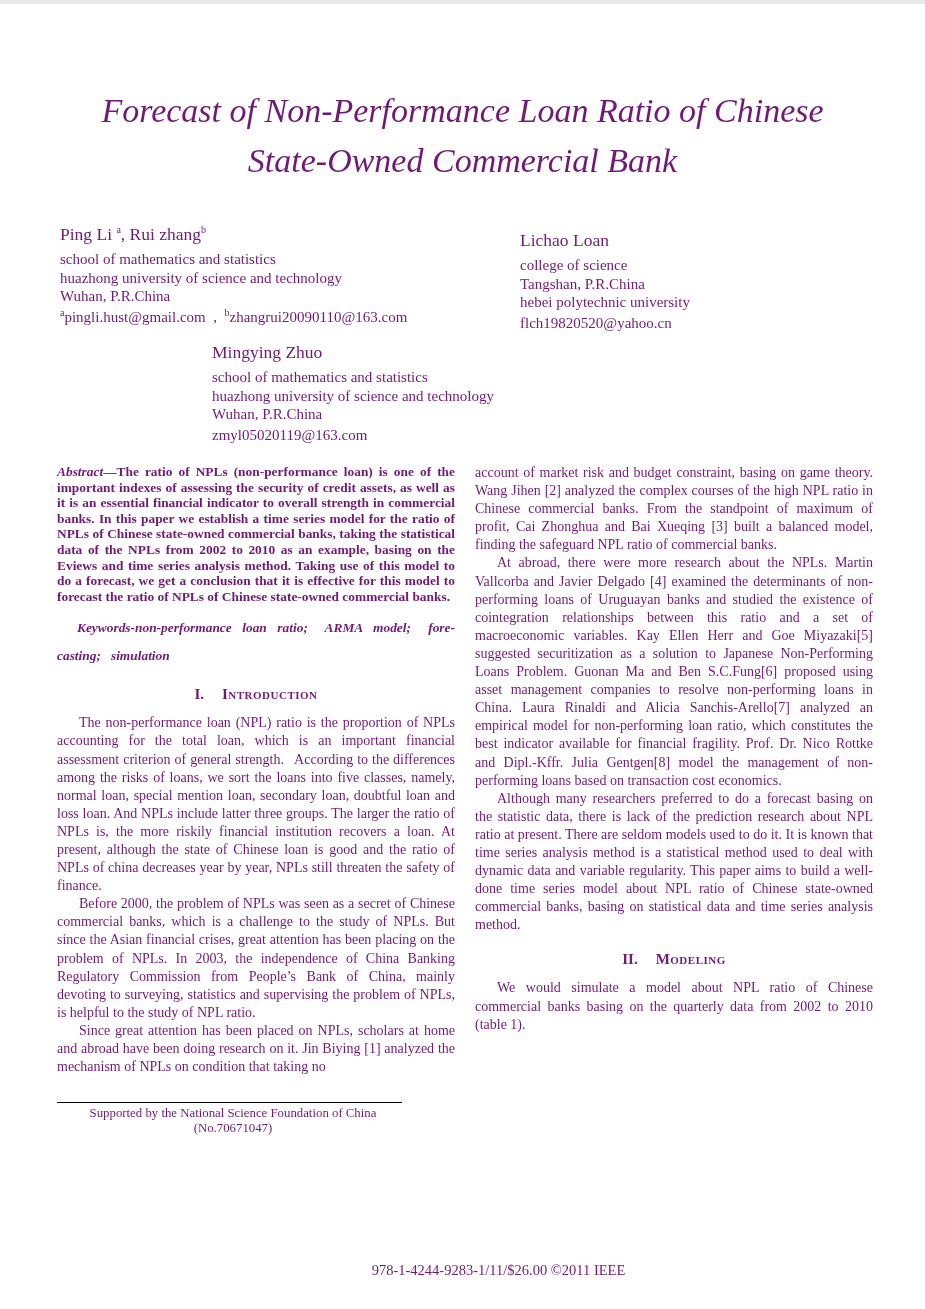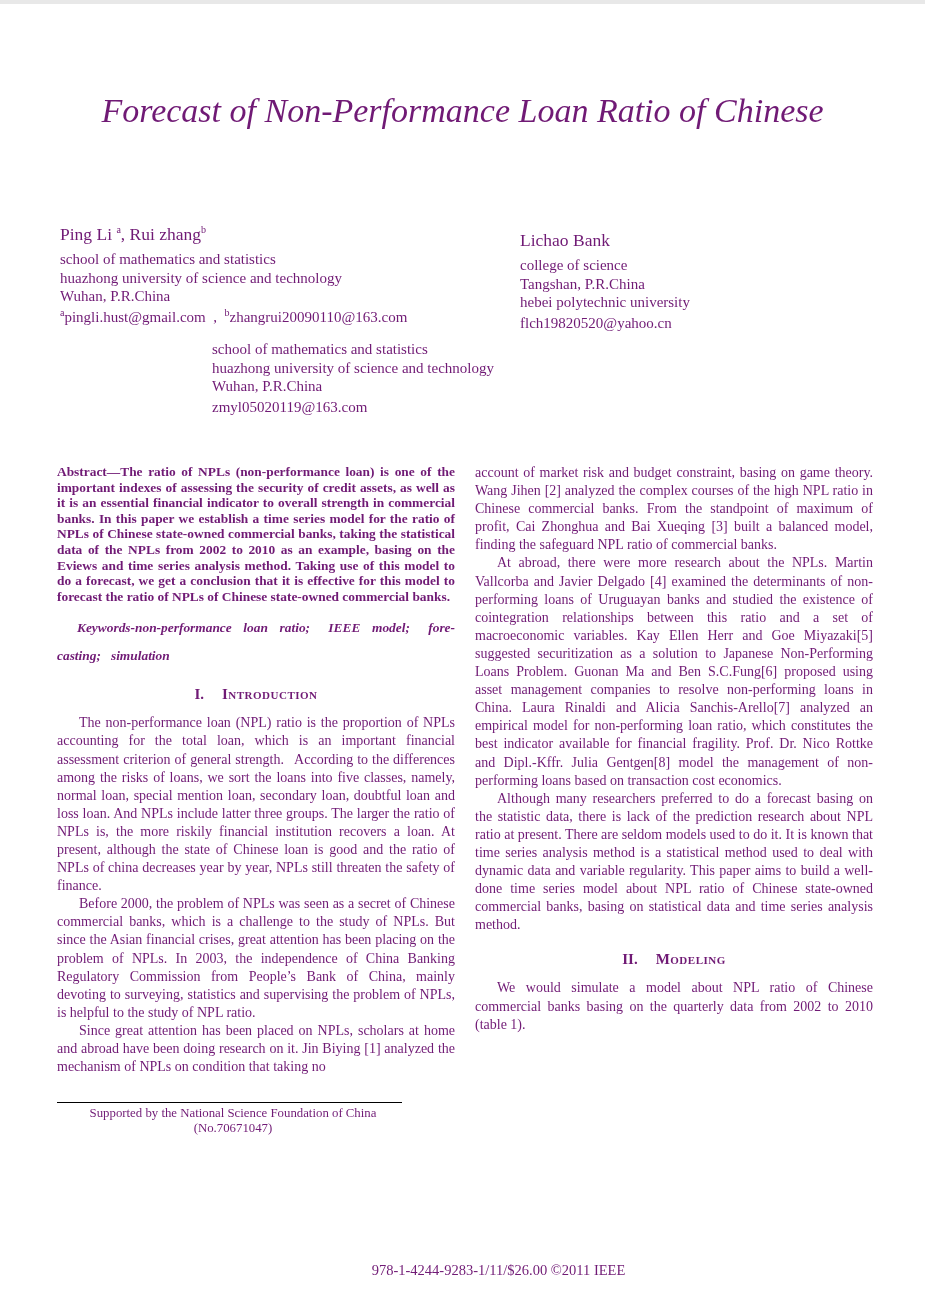--- a/index.html
+++ b/index.html
@@ -48,21 +48,21 @@
     gap: 20px;
   }
   .col { width: 398px; text-align: justify; }
 
   .abstract-p {
     font-size: 13.4px;
     font-weight: bold;
     line-height: 15.6px;
     margin: 0 0 10px 0;
   }
-  .abstract-lead { }
+  .abstract-lead { font-style: italic; }
 
   .keywords-p {
     font-size: 13.4px;
     font-weight: bold;
     font-style: italic;
     line-height: 27.5px;
     text-indent: 20px;
     margin: 0;
   }
 
@@ -102,51 +102,53 @@
     padding-left: 36px;
   }
 </style>
 </head>
 <body>
 
 <div class="page">
 
   <h1 class="paper-title">
     <span>Forecast of Non-Performance Loan Ratio of Chinese</span><br>
+    <span>State-Owned Commercial Bank</span>
   </h1>
 
   <div class="author-block author-1">
     <div class="author-name"><span>Ping Li </span><sup>a</sup><span>, Rui zhang</span><sup>b</sup></div>
     <div class="author-line">school of mathematics and statistics</div>
     <div class="author-line">huazhong university of science and technology</div>
     <div class="author-line">Wuhan, P.R.China</div>
     <div class="author-email"><sup>a</sup><span>pingli.hust@gmail.com , </span><sup>b</sup><span>zhangrui20090110@163.com</span></div>
   </div>
 
   <div class="author-block author-2">
-    <div class="author-name"><span>Lichao Bank</span></div>
+    <div class="author-name"><span>Lichao Loan</span></div>
     <div class="author-line">college of science</div>
     <div class="author-line">Tangshan, P.R.China</div>
     <div class="author-line">hebei polytechnic university</div>
     <div class="author-email"><span>flch19820520@yahoo.cn</span></div>
   </div>
 
   <div class="author-block author-3">
+    <div class="author-name"><span>Mingying Zhuo</span></div>
     <div class="author-line">school of mathematics and statistics</div>
     <div class="author-line">huazhong university of science and technology</div>
     <div class="author-line">Wuhan, P.R.China</div>
     <div class="author-email"><span>zmyl05020119@163.com</span></div>
   </div>
 
   <div class="columns">
 
     <div class="col">
       <p class="abstract-p"><span class="abstract-lead">Abstract</span><span>—</span><span>The ratio of NPLs (non-performance loan) is one of the important indexes of assessing the security of credit assets, as well as it is an essential financial indicator to overall strength in commercial banks. In this paper we establish a time series model for the ratio of NPLs of Chinese state-owned commercial banks, taking the statistical data of the NPLs from 2002 to 2010 as an example, basing on the Eviews and time series analysis method. Taking use of this model to do a forecast, we get a conclusion that it is effective for this model to forecast the ratio of NPLs of Chinese state-owned commercial banks.</span></p>
 
-      <p class="keywords-p">Keywords-non-performance loan ratio;  IEEE model;  fore-casting;  simulation</p>
+      <p class="keywords-p">Keywords-non-performance loan ratio;  ARMA model;  fore-casting;  simulation</p>
 
       <h2 class="section-heading">
         <span class="sec-num">I.</span><span class="sec-title">Introduction</span>
       </h2>
 
       <p class="body-p">The non-performance loan (NPL) ratio is the proportion of NPLs accounting for the total loan, which is an important financial assessment criterion of general strength.  According to the differences among the risks of loans, we sort the loans into five classes, namely, normal loan, special mention loan, secondary loan, doubtful loan and loss loan. And NPLs include latter three groups. The larger the ratio of NPLs is, the more riskily financial institution recovers a loan. At present, although the state of Chinese loan is good and the ratio of NPLs of china decreases year by year, NPLs still threaten the safety of finance.</p>
       <p class="body-p">Before 2000, the problem of NPLs was seen as a secret of Chinese commercial banks, which is a challenge to the study of NPLs. But since the Asian financial crises, great attention has been placing on the problem of NPLs. In 2003, the independence of China Banking Regulatory Commission from People’s Bank of China, mainly devoting to surveying, statistics and supervising the problem of NPLs, is helpful to the study of NPL ratio.</p>
       <p class="body-p">Since great attention has been placed on NPLs, scholars at home and abroad have been doing research on it. Jin Biying [1] analyzed the mechanism of NPLs on condition that taking no</p>
 
       <div class="footnote">

